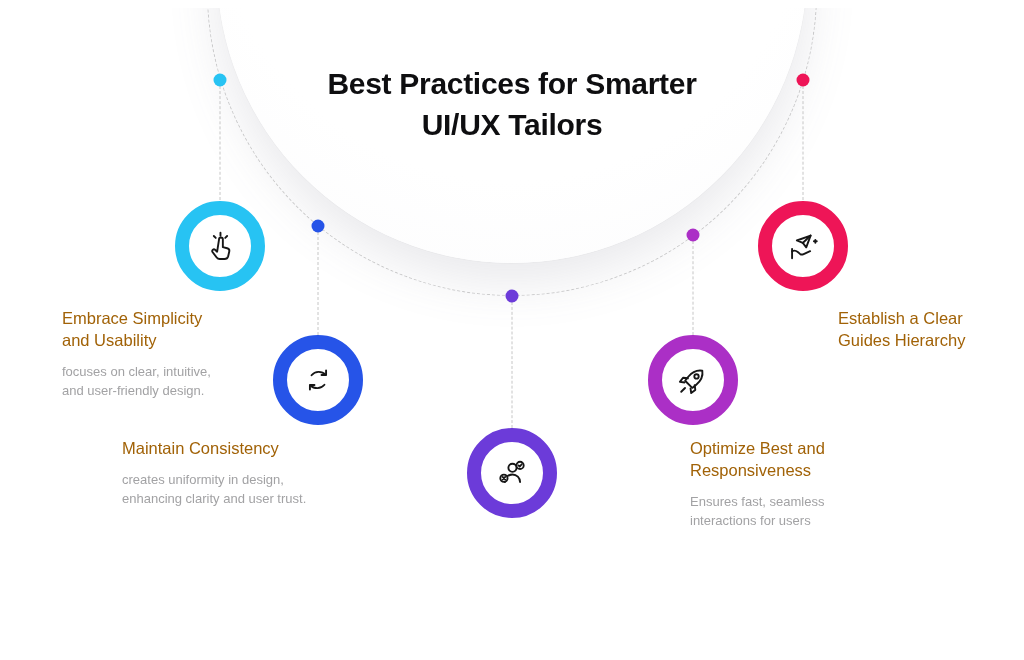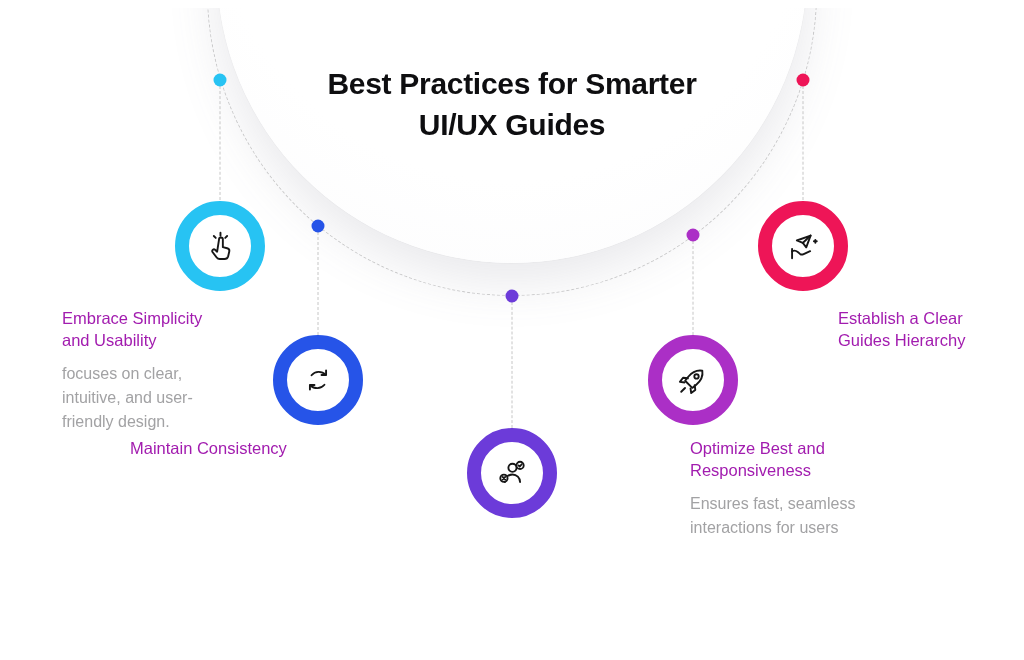--- a/index.html
+++ b/index.html
@@ -50,37 +50,37 @@
     transform:translate(-50%,-50%);
     display:flex; align-items:center; justify-content:center;
     z-index:6;
   }
   .ring svg { width:38px; height:38px; display:block; }
   .ring svg * { fill:none; stroke:#161616; stroke-width:2; stroke-linecap:round; stroke-linejoin:round; }
   .ring svg .wfill { fill:#ffffff; }
 
   .item-text { position:absolute; z-index:4; }
   .item-heading {
-    font-size:16.5px; font-weight:500; color:#a21caf;
+    font-size:16.5px; font-weight:500; color:#a16207;
     line-height:1.32; margin-bottom:10px;
   }
-  .item-body { font-size:16px; color:#a2a2a4; line-height:1.5; }
+  .item-body { font-size:13px; color:#a2a2a4; line-height:1.5; }
   .center { text-align:center; }
 </style>
 </head>
 <body>
 
 <div class="canvas">
 
   <div class="arc"></div>
   <div class="hero-circle"></div>
 
   <h1 class="title">
     <span>Best Practices for Smarter</span>
-    <span>UI/UX Guides</span>
+    <span>UI/UX Tailors</span>
   </h1>
 
   <div class="dot" style="left: 220px; top: 72px; background-color: rgb(39, 195, 243);"></div>
   <div class="dot" style="left: 318px; top: 218px; background-color: rgb(38, 84, 232);"></div>
   <div class="dot" style="left: 512px; top: 288px; background-color: rgb(108, 59, 217);"></div>
   <div class="dot" style="left: 693px; top: 227px; background-color: rgb(171, 47, 198);"></div>
   <div class="dot" style="left: 803px; top: 72px; background-color: rgb(238, 21, 87);"></div>
 
   <div class="vline" style="left:220px; top:78px;  height:114px;"></div>
   <div class="vline" style="left:318px; top:224px; height:103px;"></div>
@@ -133,22 +133,23 @@
       <path d="M8.5 23v10"></path>
       <path d="M33 13.5v3M31.5 15h3"></path>
     </svg>
   </div>
 
   <div class="item-text" style="left:62px; top:300px; width:172px;">
     <div class="item-heading">Embrace Simplicity and Usability</div>
     <div class="item-body">focuses on clear, intuitive, and user-friendly design.</div>
   </div>
 
-  <div class="item-text" style="left:130px; top:430px; width:185px;">
+  <div class="item-text" style="left:122px; top:430px; width:185px;">
     <div class="item-heading">Maintain Consistency</div>
+    <div class="item-body">creates uniformity in design, enhancing clarity and user trust.</div>
   </div>
 
 
   <div class="item-text" style="left:690px; top:430px; width:180px;">
     <div class="item-heading">Optimize Best and Responsiveness</div>
     <div class="item-body">Ensures fast, seamless interactions for users</div>
   </div>
 
   <div class="item-text" style="left:838px; top:300px; width:165px;">
     <div class="item-heading">Establish a Clear Guides Hierarchy</div>

